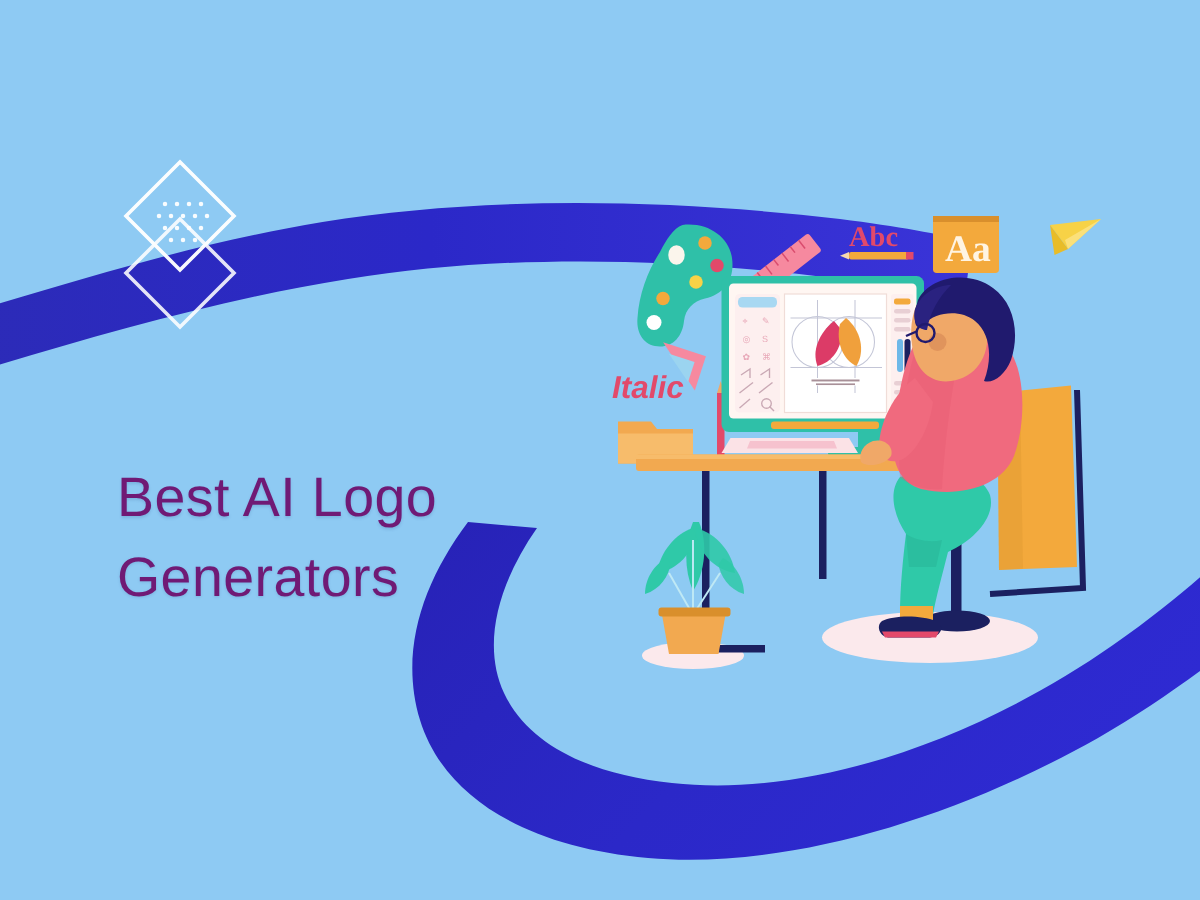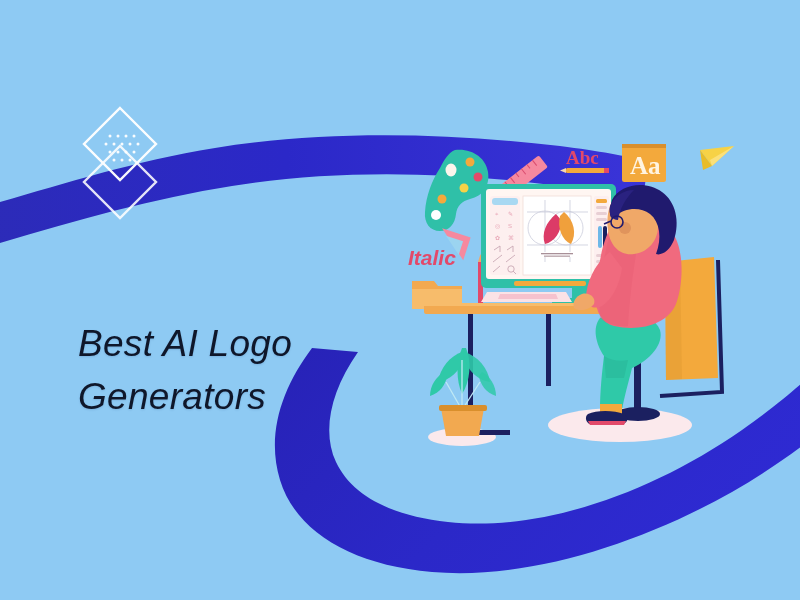--- a/index.html
+++ b/index.html
@@ -27,30 +27,29 @@
     position: absolute;
     inset: 0;
     width: 800px;
     height: 600px;
     display: block;
   }
 
   .headline {
     position: absolute;
     left: 78px;
-    top: 318px;
+    top: 306px;
     width: 300px;
-    color: #0f172a;
+    color: #701a75;
     font-size: 37px;
     line-height: 1.42;
     font-weight: 500;
     letter-spacing: 0.3px;
     text-shadow: 0 1px 2px rgba(40,80,140,0.18);
     white-space: pre-line;
-    font-style: italic;
   }
 </style>
 </head>
 <body>
 
 <div class="banner">
 
   <div class="bg-layer">
     <svg viewBox="0 0 800 600" xmlns="http://www.w3.org/2000/svg">
       <defs>

